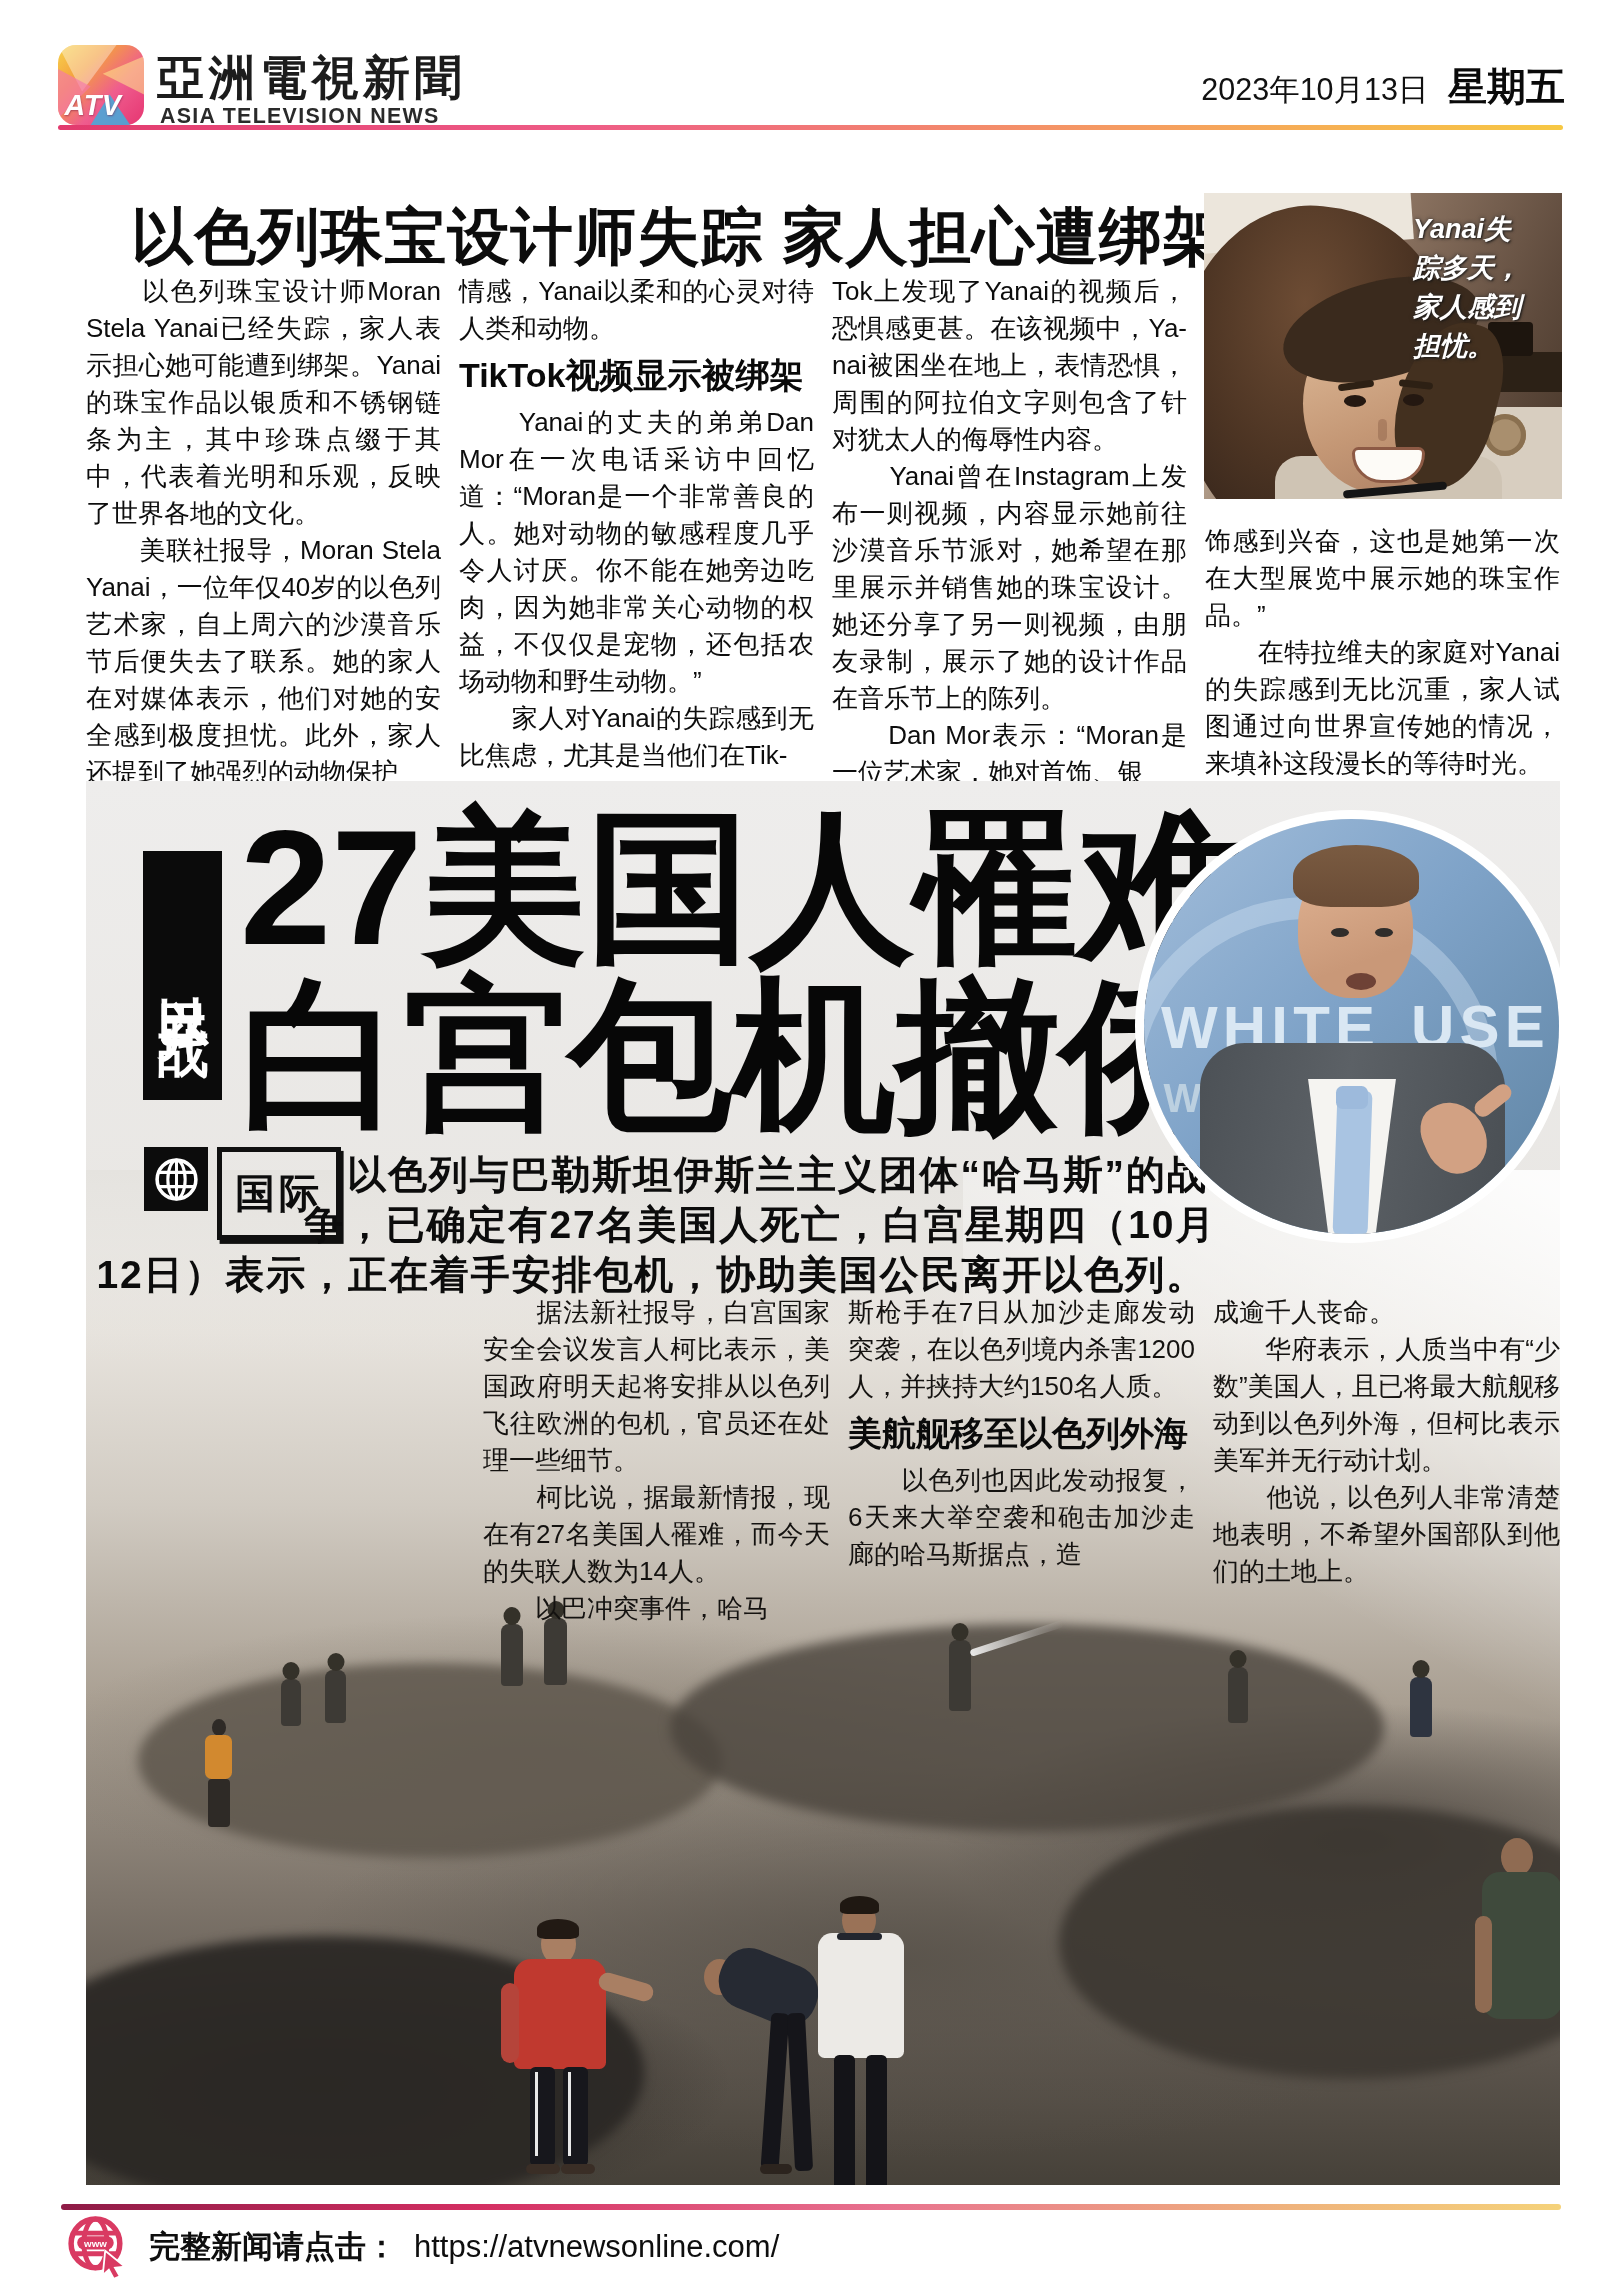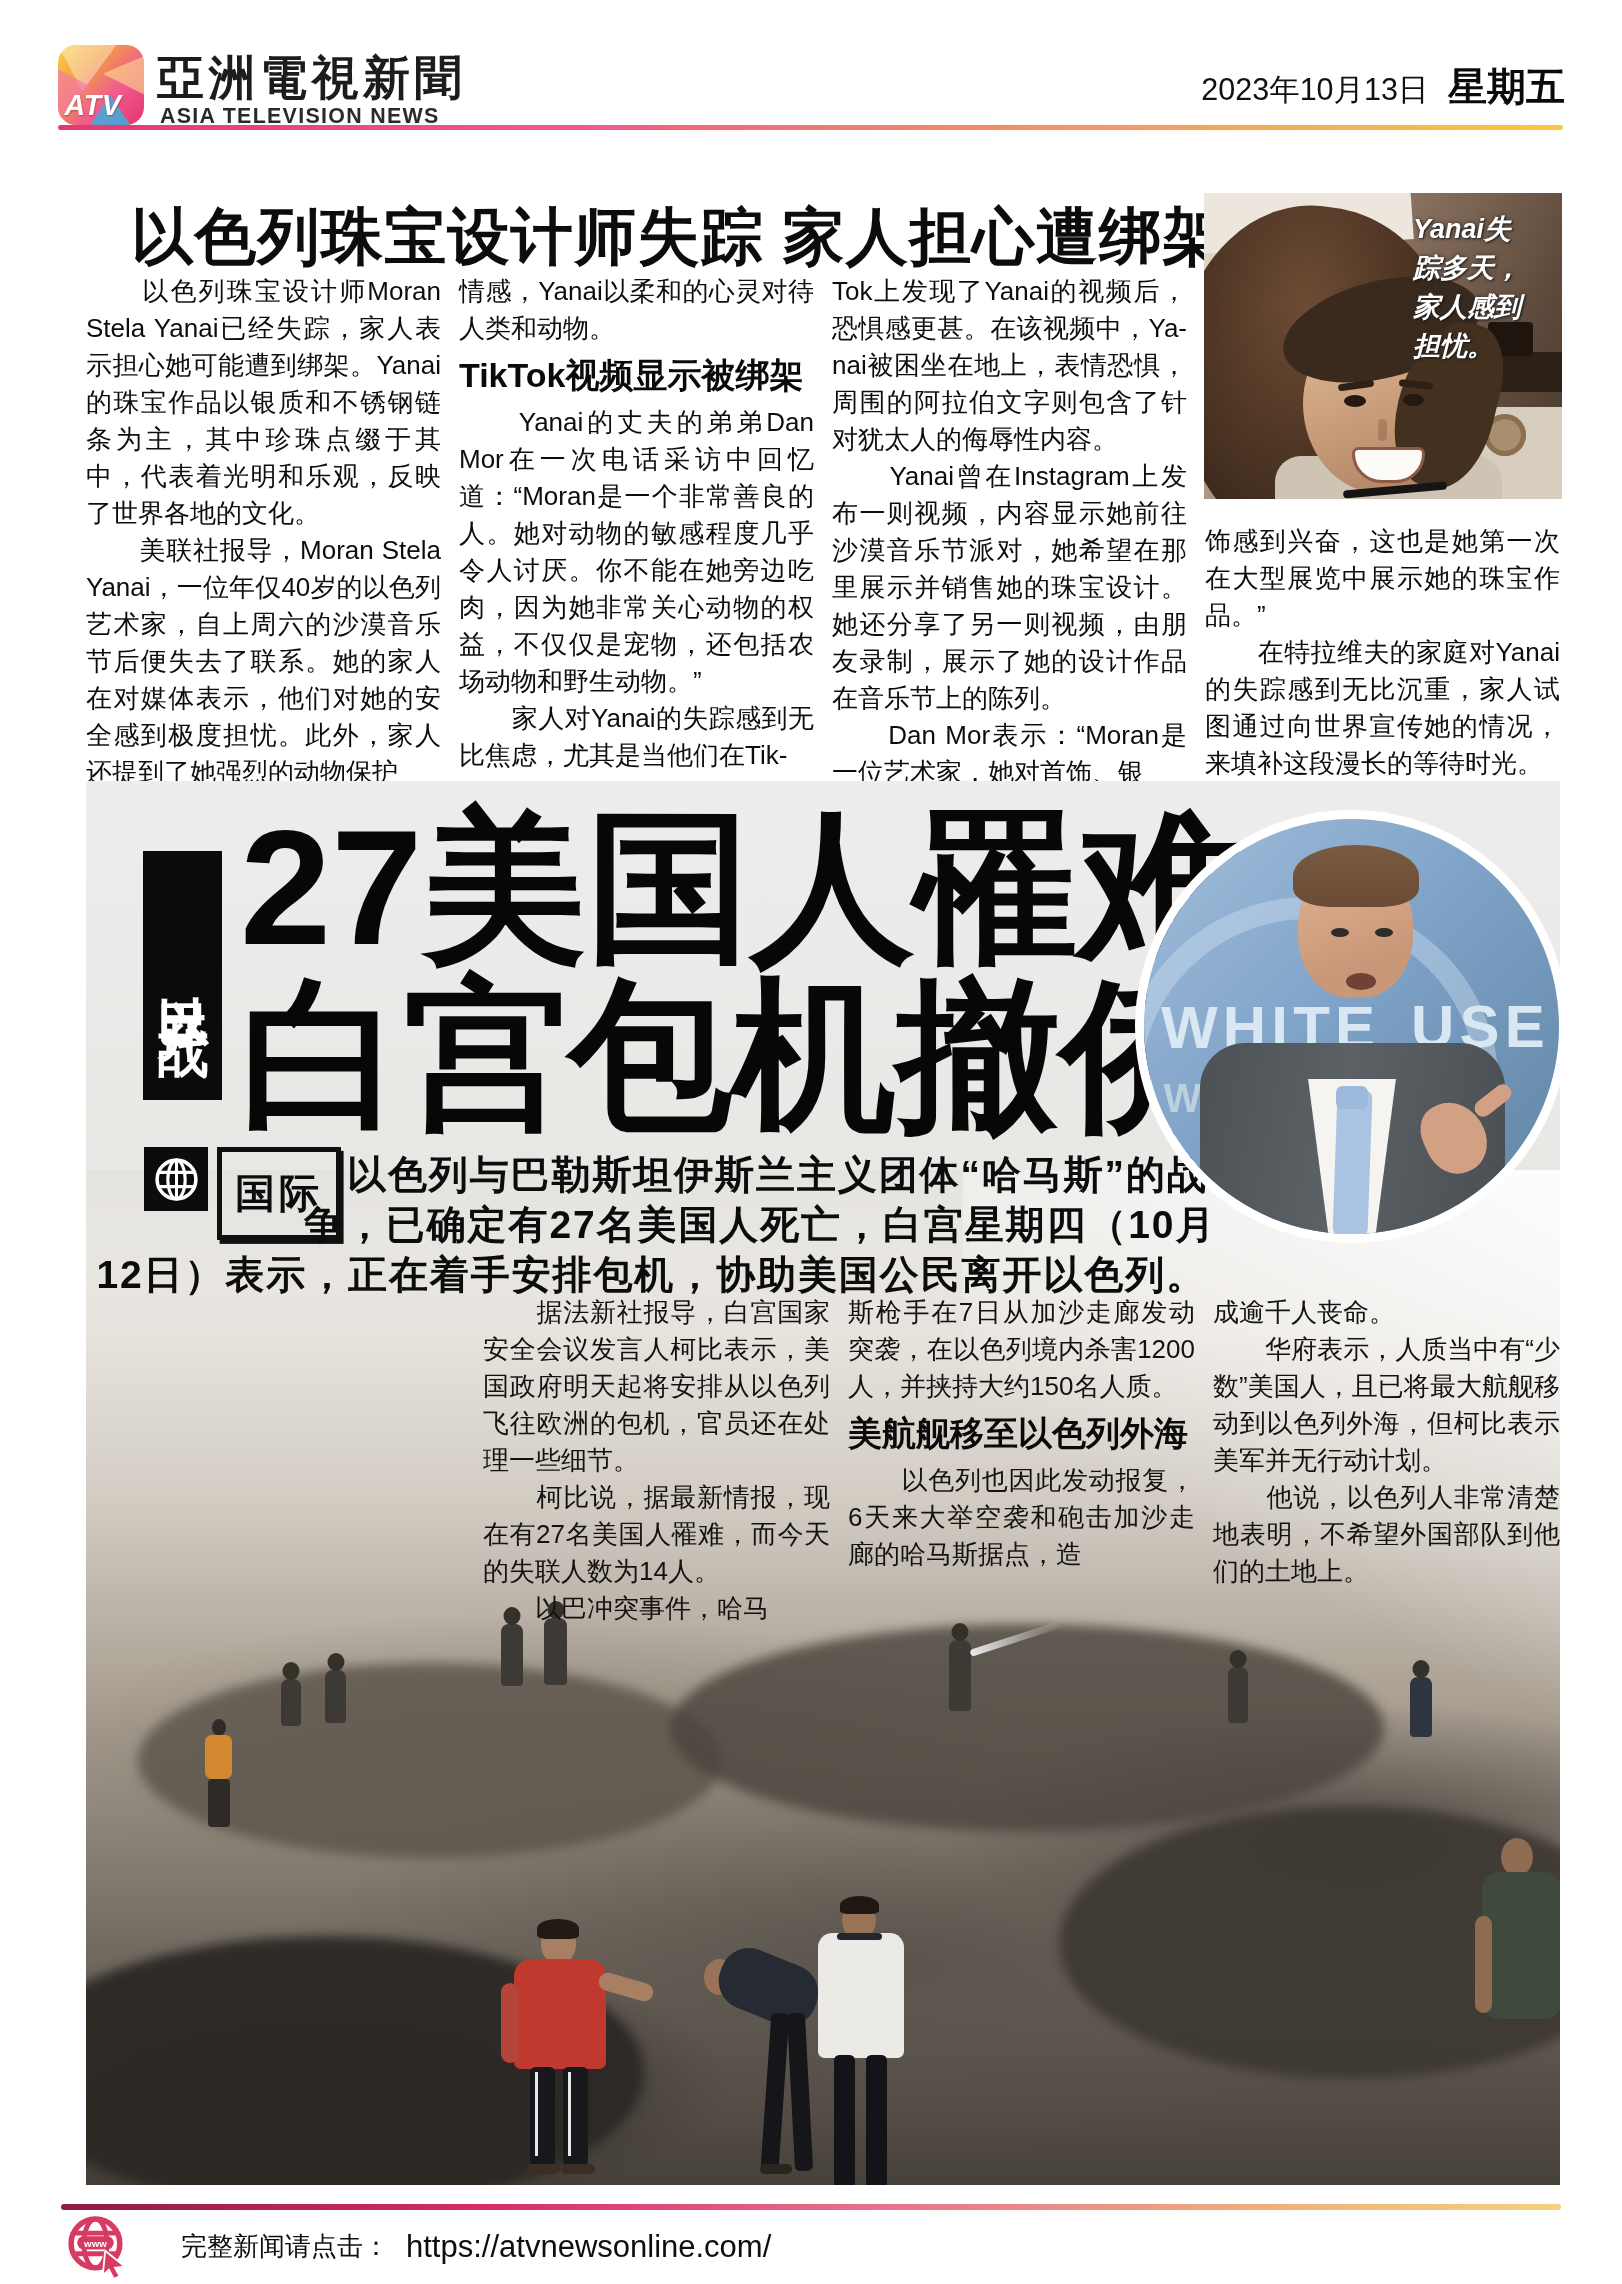--- a/index.html
+++ b/index.html
@@ -118,21 +118,21 @@
   .sil .sh{position:absolute;left:50%;top:-17px;transform:translateX(-50%);width:17px;height:18px;border-radius:50%;background:#343129;}
   .spray{position:absolute;width:97px;height:6.5px;background:linear-gradient(90deg,rgba(250,250,250,.9),rgba(250,250,250,0));border-radius:3.9px;transform:rotate(-18deg);}
 
   .fig{position:absolute;}
   .fig div{position:absolute;}
 
   
   .footer-rule{position:absolute;left:61px;top:2204px;width:1500px;height:5.8px;border-radius:3.2px;
      background:linear-gradient(90deg,#8e1b46 0%,#d42e62 28%,#e8728f 55%,#efb37c 82%,#f5d27a 100%);}
   .footer-row{position:absolute;left:65px;top:2213px;display:flex;align-items:center;gap:17px;}
-  .footer-text{font-size:26px;color:#0e0e0e;font-weight:normal;margin-left:32px;}
+  .footer-text{font-size:31px;color:#0e0e0e;font-weight:bold;}
   .footer-url{font-size:31px;color:#0e0e0e;font-weight:normal;}
 </style>
 </head>
 <body>
 
 <div class="page">
 
   <div>
     <div class="logo">
       <div class="facet f1"></div>

